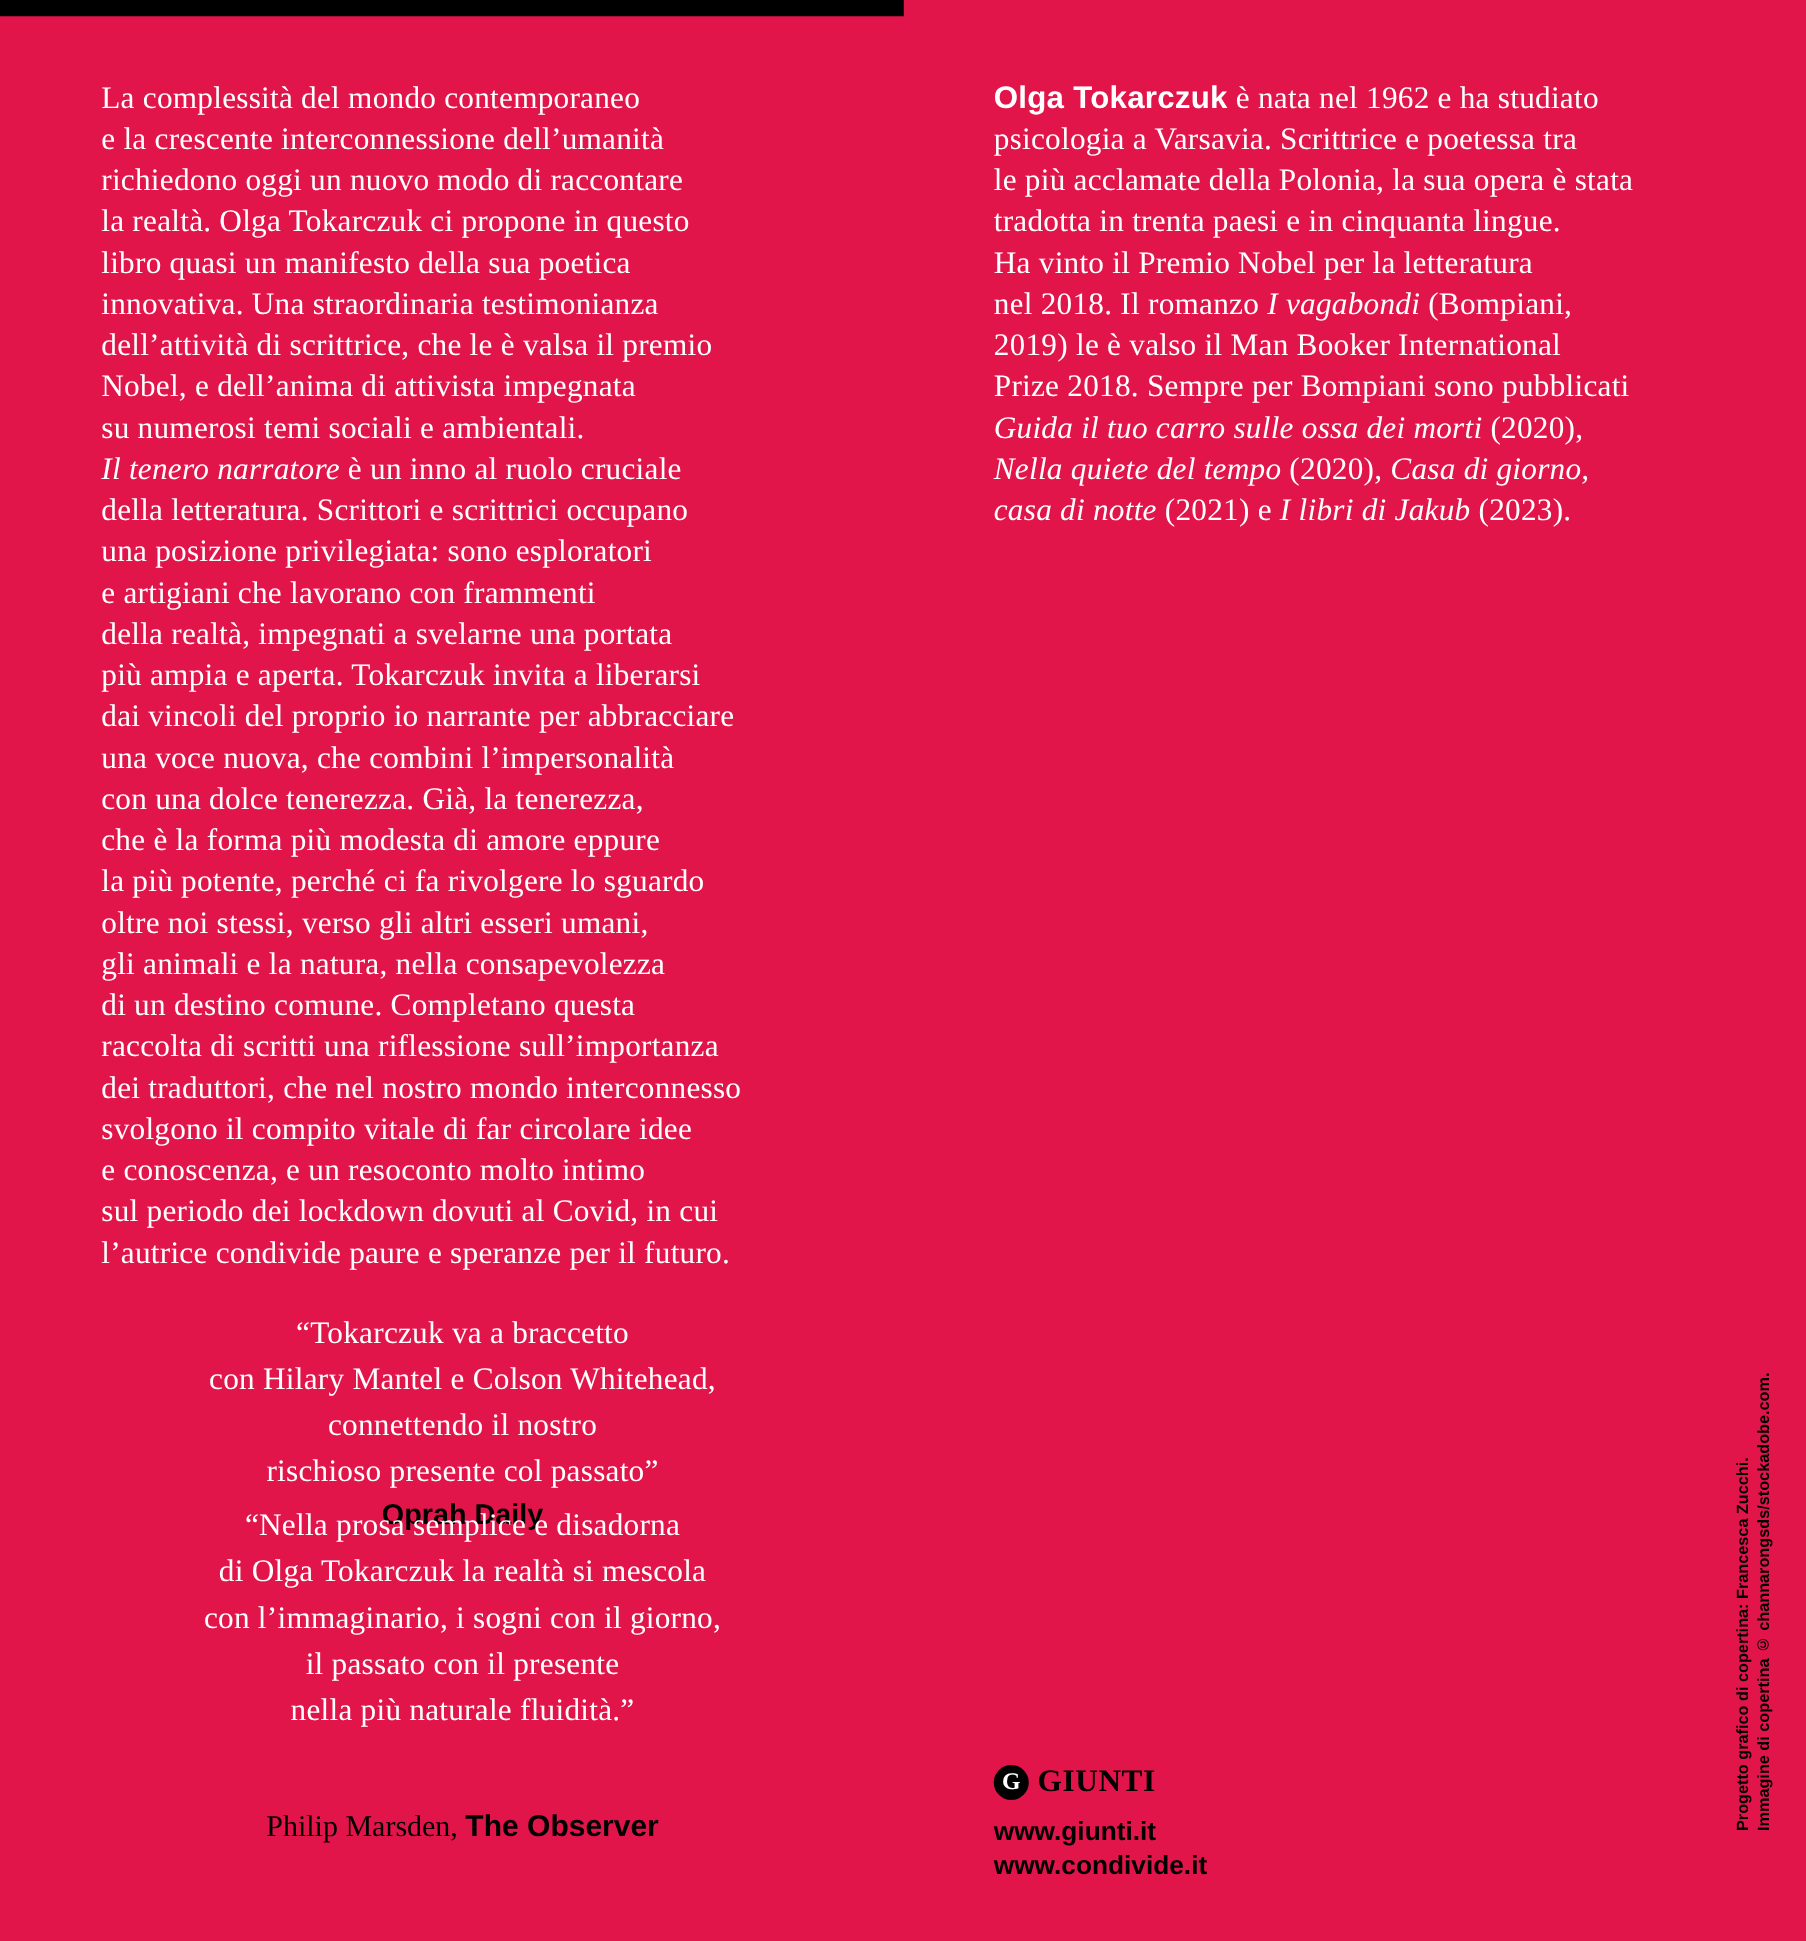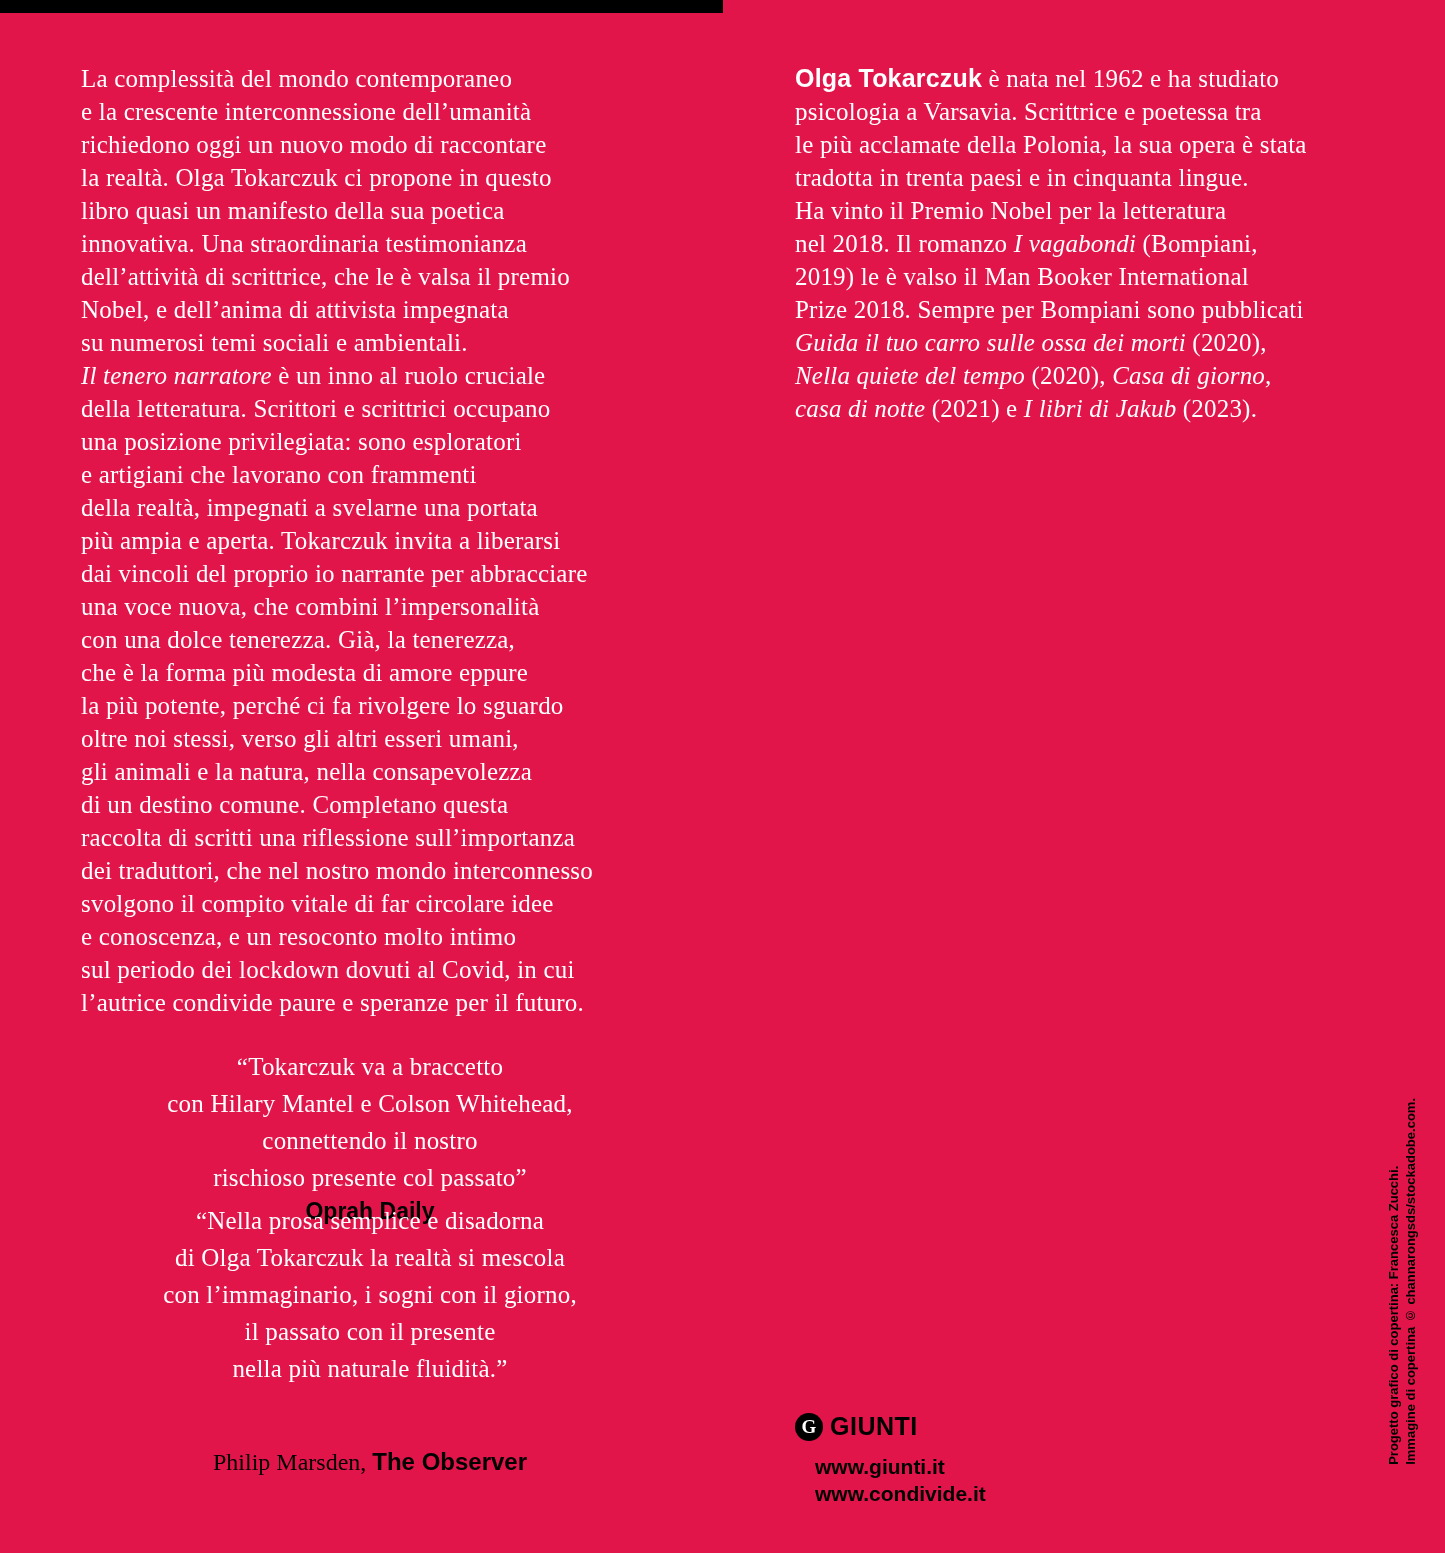--- a/index.html
+++ b/index.html
@@ -97,27 +97,27 @@
     font-size: 19px;
     display: flex;
     align-items: center;
     justify-content: center;
     font-family: "Liberation Serif", serif;
   }
   .logo-name {
     font-weight: 700;
     font-size: 25px;
     letter-spacing: 0.5px;
+    font-family: Liberation Serif, serif;
   }
   .urls {
     margin-top: 12px;
     font-weight: 700;
     font-size: 21px;
     line-height: 27px;
-    margin-left: 20px;
   }
 
   #side-credits {
     right: 26px;
     bottom: 88px;
     writing-mode: vertical-lr;
     transform: rotate(180deg);
     color: #000000;
     font-family: "Liberation Sans", sans-serif;
     font-weight: 700;

